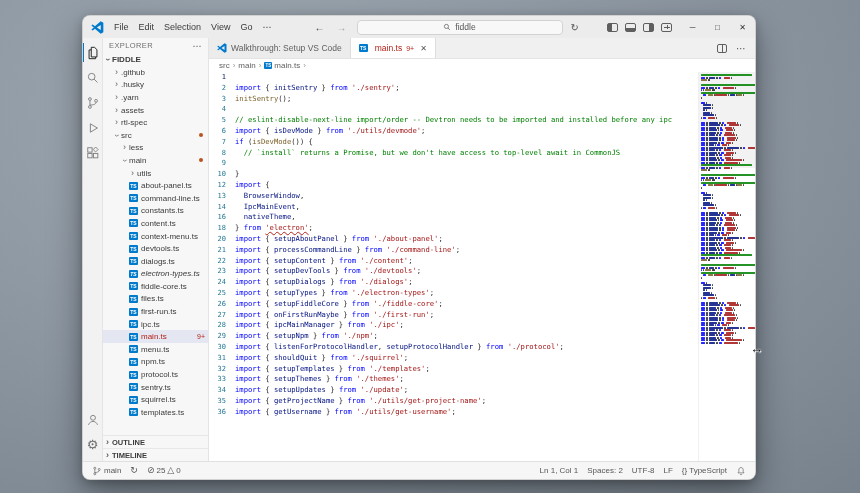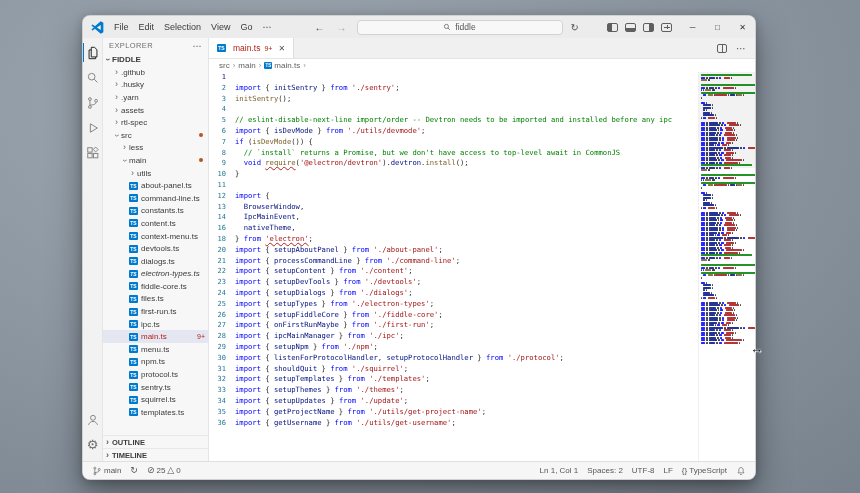--- a/index.html
+++ b/index.html
@@ -330,20 +330,26 @@
           <span>OUTLINE</span>
         </div>
         <div class="sb-section">
           <span class="chev">›</span>
           <span>TIMELINE</span>
         </div>
       </div>
 
       <div class="editor-col">
         <div class="tabbar">
+          <div class="tab">
+            <svg class="vscode-logo" viewBox="0 0 100 100">
+              <path fill="#007acc" fill-rule="evenodd" d="M75 2 L30 40 L13 27 L5 31 L5 37 L22 50 L5 63 L5 69 L13 73 L30 60 L75 98 L95 87 L95 13 Z M75 30 L75 70 L45 50 Z"></path>
+            </svg>
+            <span>Walkthrough: Setup VS Code</span>
+          </div>
           <div class="tab active">
             <span class="ts-badge">TS</span>
             <span class="tab-label mod">main.ts</span>
             <span class="tab-badge">9+</span>
             <span class="tab-close">✕</span>
           </div>
           <div class="tab-actions">
             <span class="split-icon"></span>
             <span class="more-glyph">⋯</span>
           </div>
@@ -393,29 +399,24 @@
               <div class="code-line">
                 <span class="ln">7</span>
                 <span class="lc"><span class="tok-k">if</span><span class="tok-p"> (</span><span class="tok-f">isDevMode</span><span class="tok-p">()) {</span></span>
               </div>
               <div class="code-line">
                 <span class="ln">8</span>
                 <span class="lc"><span class="tok-c">  // `install` returns a Promise, but we don't have access to top-level await in CommonJS</span></span>
               </div>
               <div class="code-line">
                 <span class="ln">9</span>
-                <span class="lc"><span class="tok-p">  </span><span class="tok-k">void</span><span class="tok-p"> </span><span class="tok-f sq">require</span><span class="tok-p">(</span><span class="tok-s">'@electron/devtron'</span><span class="tok-p">).</span><span class="tok-v">devtron</span><span class="tok-p">.</span><span class="tok-f">install</span><span class="tok-p">();</span></span>
               </div>
               <div class="code-line">
                 <span class="ln">10</span>
                 <span class="lc"><span class="tok-p">}</span></span>
-              </div>
-              <div class="code-line">
-                <span class="ln">11</span>
-                <span class="lc"></span>
               </div>
               <div class="code-line">
                 <span class="ln">12</span>
                 <span class="lc"><span class="tok-k">import</span><span class="tok-p"> {</span></span>
               </div>
               <div class="code-line">
                 <span class="ln">13</span>
                 <span class="lc"><span class="tok-p">  </span><span class="tok-v">BrowserWindow</span><span class="tok-p">,</span></span>
               </div>
               <div class="code-line">

